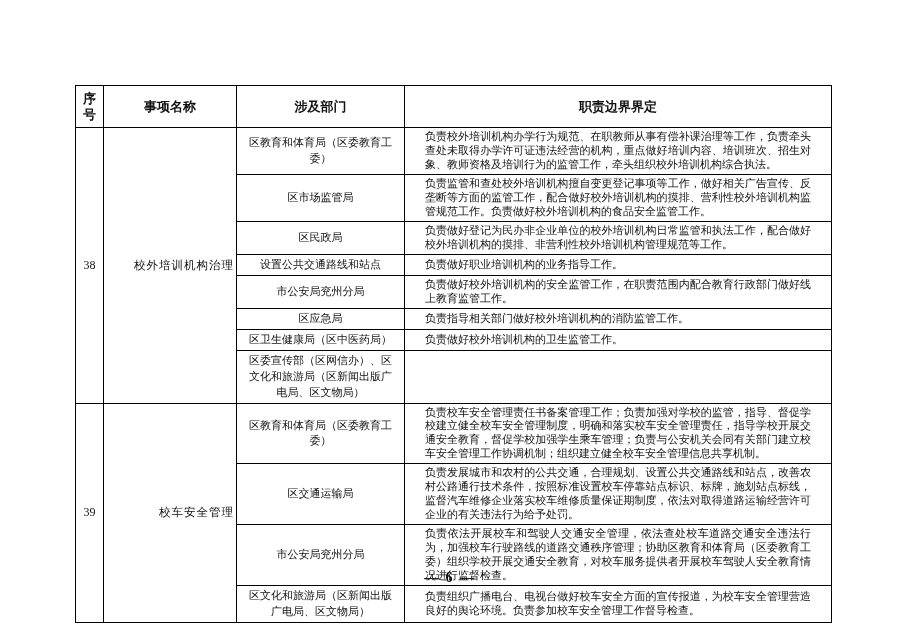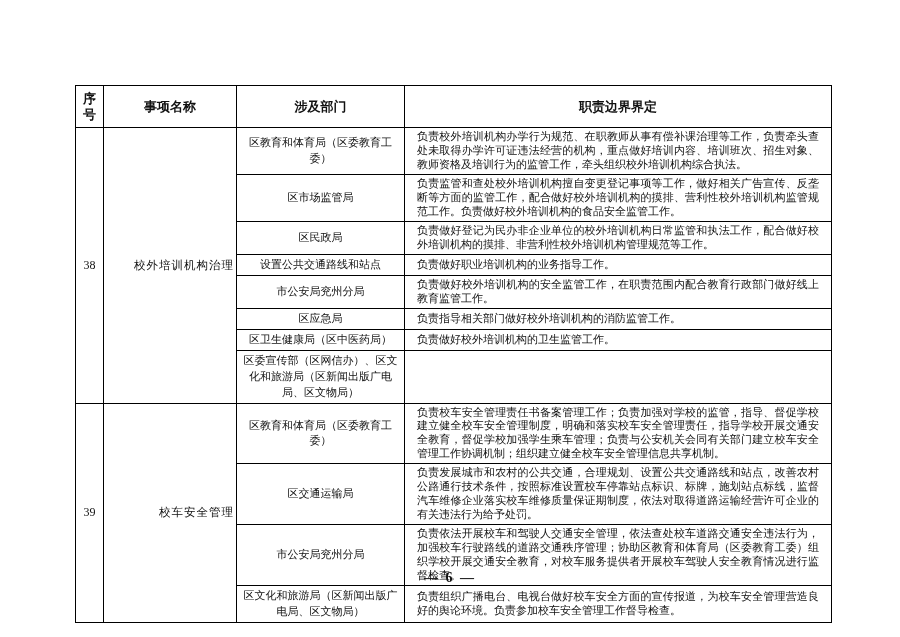--- a/index.html
+++ b/index.html
@@ -38,27 +38,27 @@
   }
   td.item-cell {
     text-align: right;
     font-size: 11.5px;
     letter-spacing: 1px;
     padding: 2px;
   }
   td.dept-cell {
     text-align: center;
     font-size: 11px;
-    padding: 2px 3px;
+    padding: 2px 9px;
     line-height: 1.45;
   }
   td.duty-cell {
     font-size: 11px;
     text-align: justify;
-    padding: 2px 12px;
+    padding: 2px 20px;
     line-height: 1.27;
   }
   .page-number {
     position: absolute;
     left: 0;
     right: 0;
     top: 570px;
     text-align: center;
     font-size: 14px;
     font-weight: bold;

